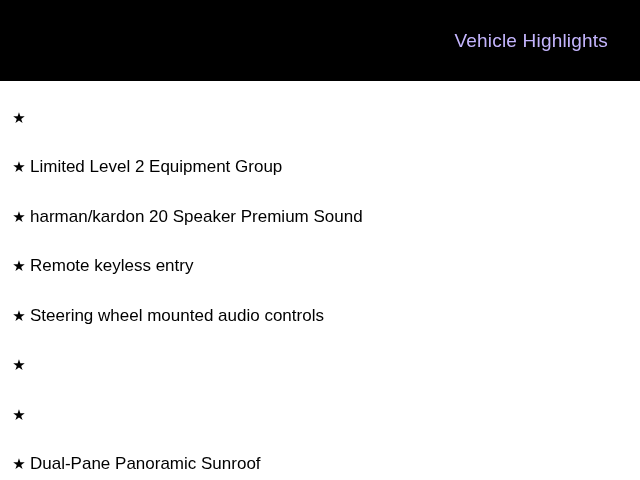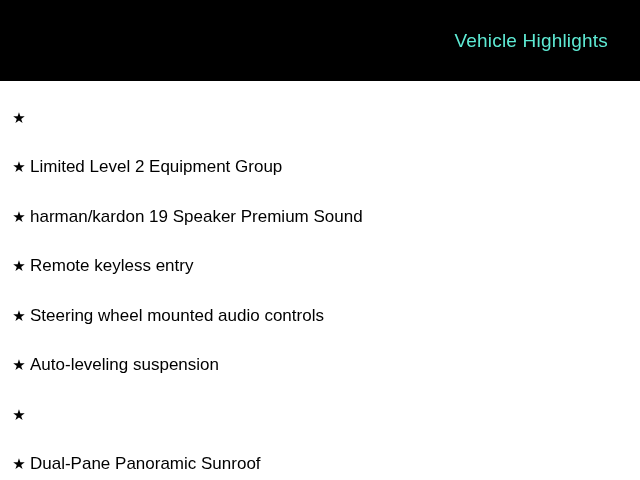--- a/index.html
+++ b/index.html
@@ -25,21 +25,21 @@
     left: 0;
     width: 640px;
     height: 81px;
     background: #000000;
     box-sizing: border-box;
   }
   .header-title {
     position: absolute;
     right: 32px;
     top: 30px;
-    color: #5eead4;
+    color: #c4b5fd;
     font-size: 19px;
     line-height: 22px;
     letter-spacing: 0.2px;
     white-space: nowrap;
   }
   .highlights {
     position: absolute;
     top: 81px;
     left: 0;
     width: 640px;
@@ -83,36 +83,35 @@
       <span class="bullet-star">★</span>
     </div>
 
     <div class="highlight-row">
       <span class="bullet-star">★</span>
       <span class="highlight-label">Limited Level 2 Equipment Group</span>
     </div>
 
     <div class="highlight-row">
       <span class="bullet-star">★</span>
-      <span class="highlight-label">harman/kardon 19 Speaker Premium Sound</span>
+      <span class="highlight-label">harman/kardon 20 Speaker Premium Sound</span>
     </div>
 
     <div class="highlight-row">
       <span class="bullet-star">★</span>
       <span class="highlight-label">Remote keyless entry</span>
     </div>
 
     <div class="highlight-row">
       <span class="bullet-star">★</span>
       <span class="highlight-label">Steering wheel mounted audio controls</span>
     </div>
 
     <div class="highlight-row">
       <span class="bullet-star">★</span>
-      <span class="highlight-label">Auto-leveling suspension</span>
     </div>
 
     <div class="highlight-row">
       <span class="bullet-star">★</span>
     </div>
 
     <div class="highlight-row">
       <span class="bullet-star">★</span>
       <span class="highlight-label">Dual-Pane Panoramic Sunroof</span>
     </div>

